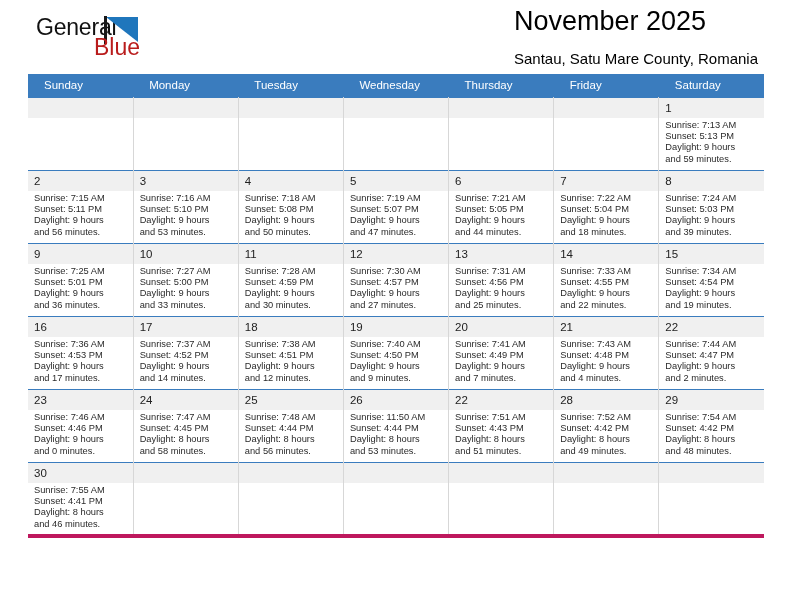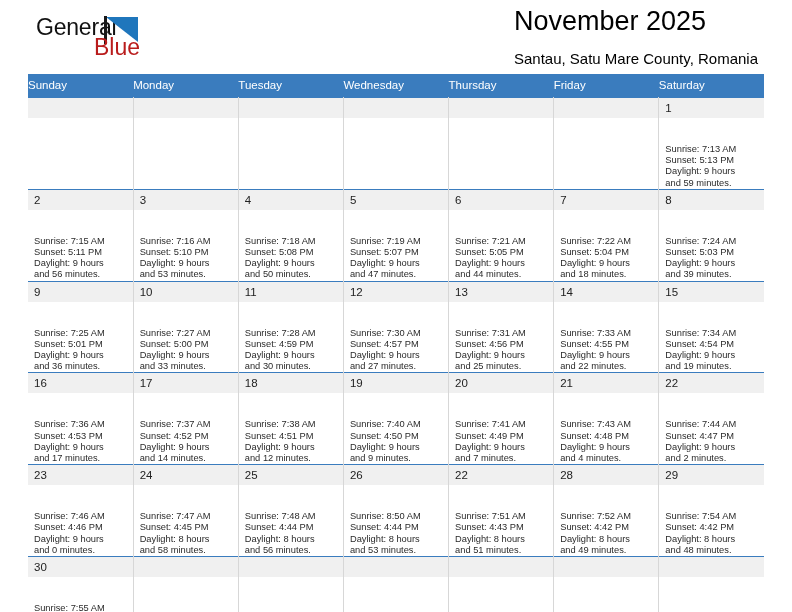--- a/index.html
+++ b/index.html
@@ -84,21 +84,21 @@
     width: 736px;
     border-collapse: collapse;
     table-layout: fixed;
   }
   .calendar th {
     background: #3a7cbe;
     color: #ffffff;
     font-size: 11.5px;
     font-weight: normal;
     text-align: left;
-    padding: 5px 0 6px 0;
+    padding: 5px 0 6px 16px;
     border: none;
   }
   .calendar td {
     width: 105.14px;
     vertical-align: top;
     padding: 0;
     border-top: 1px solid #3a7cbe;
     border-right: 1px solid #d7d7d7;
     background: #ffffff;
     height: 73px;
@@ -123,21 +123,20 @@
     line-height: 14px;
   }
   .daynum.empty {
     color: transparent;
   }
   .details {
     padding: 2px 4px 0 6px;
     font-size: 9.3px;
     line-height: 11.2px;
     color: #2a2a2a;
-    margin-top: 24px;
   }
   .details div {
     white-space: nowrap;
   }
 </style>
 </head>
 <body>
 
 <div class="page">
 
@@ -483,21 +482,21 @@
                 <div>Sunset: 4:44 PM</div>
                 <div>Daylight: 8 hours</div>
                 <div>and 56 minutes.</div>
               </div>
             </div>
           </td>
           <td>
             <div class="cell-inner">
               <div class="daynum">26</div>
               <div class="details">
-                <div>Sunrise: 8:50 AM</div>
+                <div>Sunrise: 11:50 AM</div>
                 <div>Sunset: 4:44 PM</div>
                 <div>Daylight: 8 hours</div>
                 <div>and 53 minutes.</div>
               </div>
             </div>
           </td>
           <td>
             <div class="cell-inner">
               <div class="daynum">22</div>
               <div class="details">

